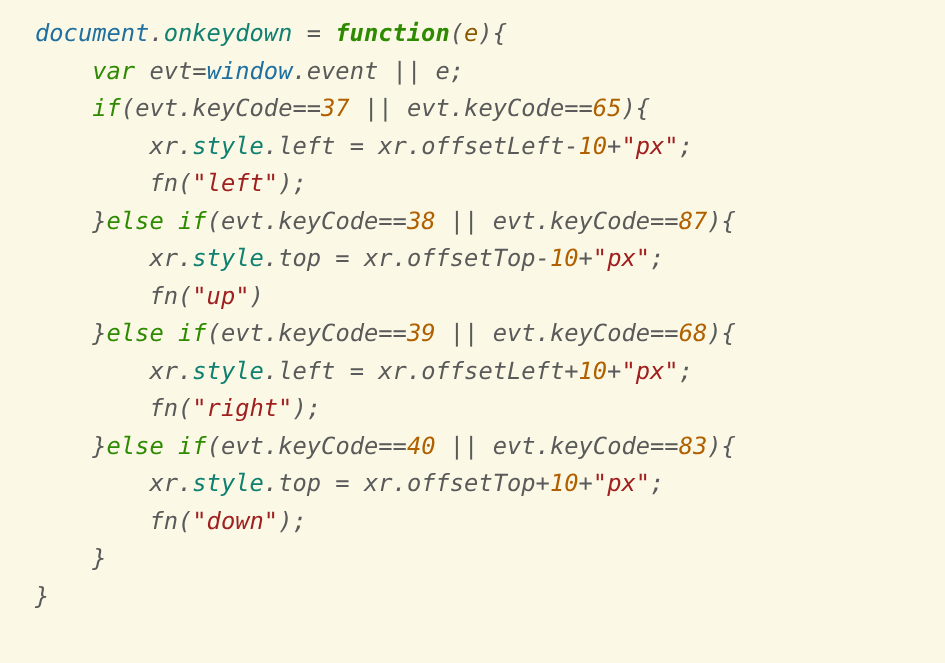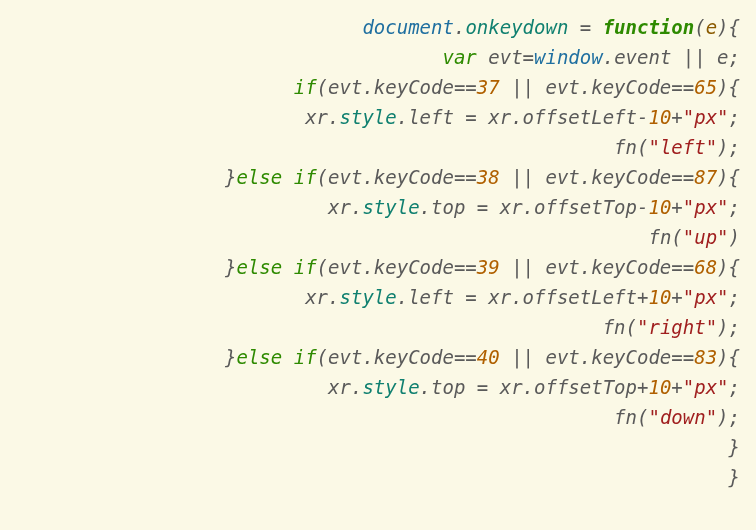--- a/index.html
+++ b/index.html
@@ -15,21 +15,20 @@
     font-size: 19px;
     line-height: 30px;
     font-style: italic;
     padding: 12px 16px 12px 28px;
     box-sizing: border-box;
     color: #5a5a5a;
   }
   pre {
     margin: 0;
     white-space: pre;
-    text-align: right;
   }
   .c-id       { color: #1f6fa0; }  
   .c-plain    { color: #5a5a5a; }  
   .c-kw       { color: #2e8a00; }  
   .c-fnkw     { color: #2e8a00; font-weight: bold; } 
   .c-arg      { color: #8a5a00; }  
   .c-num      { color: #b06000; }  
   .c-str      { color: #a01f1f; }  
   .c-method   { color: #108070; }  
   .c-brace    { color: #5a5a5a; }

